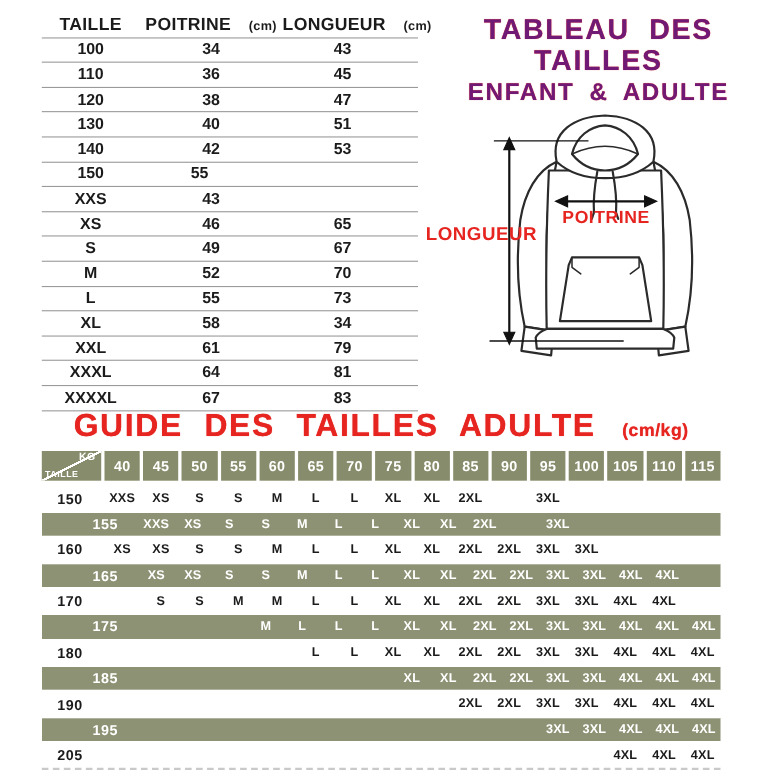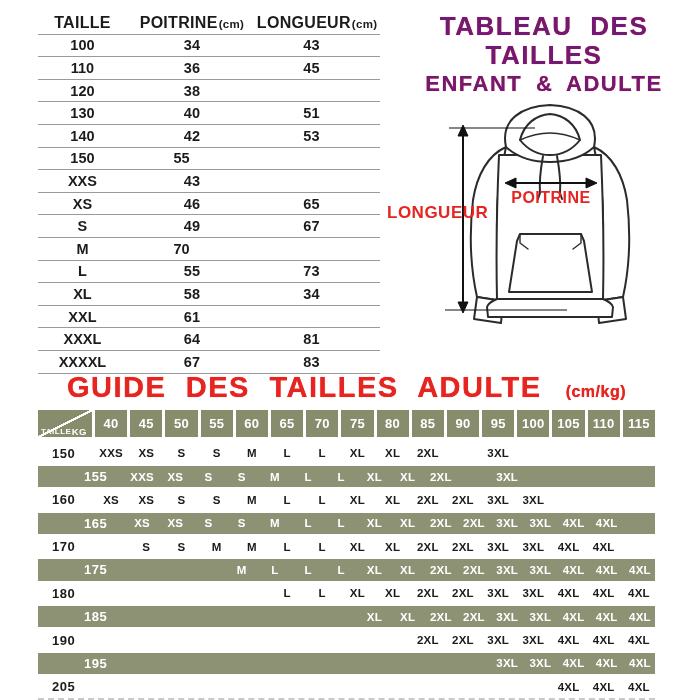--- a/index.html
+++ b/index.html
@@ -5,21 +5,21 @@
   html,body{margin:0;padding:0;background:#fff;}
   .page{
     position:relative;width:700px;height:700px;background:#fff;overflow:hidden;
     font-family:"Liberation Sans","DejaVu Sans",sans-serif;color:#1b1b1b;
   }
   
   .kid-table{position:absolute;left:38px;top:12px;width:342px;}
   .kt-row{display:flex;align-items:center;height:21.6px;border-bottom:1px solid #9a9a9a;}
   .kt-head .kt-cell{font-weight:bold;font-size:16px;letter-spacing:.3px;}
   .kt-cell{text-align:center;font-weight:bold;font-size:14.5px;}
-  .kt-cell .unit{font-size:11.5px;font-weight:bold;margin-left:1px;}
+  .kt-cell .unit{font-size:11.5px;font-weight:bold;margin-left:16px;}
   .col0{width:26%;}
   .col1{width:38%;}
   .col2{width:36%;padding-right:14px;box-sizing:border-box;}
   
   .main-title{
     position:absolute;left:388px;top:12px;width:312px;text-align:center;
     color:#701a75;font-weight:bold;line-height:1.1;
     text-shadow:0 0 .7px #e62420;
   }
   .main-title .l1{font-size:26px;letter-spacing:1.5px;word-spacing:9px;}
@@ -39,21 +39,21 @@
   .gh-cell{
     background:#878d6c;color:#fff;font-weight:bold;font-size:13px;
     height:27px;display:flex;align-items:center;justify-content:center;letter-spacing:.3px;
   }
   .gh-corner{
     position:relative;background:
       linear-gradient(to bottom right,rgba(0,0,0,0) 48.5%,#fff 48.5%,#fff 52.5%,rgba(0,0,0,0) 52.5%),
       #878d6c;
     color:#fff;height:27px;font-weight:bold;
   }
-  .gh-corner .kg{position:absolute;top:16px;right:5px;font-size:9.5px;letter-spacing:.5px;}
+  .gh-corner .kg{position:absolute;top:0;right:5px;font-size:9.5px;letter-spacing:.5px;}
   .gh-corner .taille{position:absolute;bottom:1px;left:3px;font-size:8px;letter-spacing:.5px;}
   .guide-body{margin-top:4.5px;}
   .g-row{height:23.36px;box-sizing:border-box;}
   .g-row.olive{
     background:#8c9273;background-clip:padding-box;
     border-top:1.5px solid #fff;border-bottom:1.5px solid #fff;color:#fff;padding-left:32px;
   }
   .g-label{font-weight:bold;font-size:13px;padding-left:14px;letter-spacing:.5px;}
   .g-cell{text-align:center;font-weight:bold;font-size:11.5px;letter-spacing:.2px;}
   .bottom-edge{position:absolute;left:38px;top:698px;width:617px;border-top:2px dashed #c9c9c9;}
@@ -82,20 +82,21 @@
           <div class="kt-cell col2">43</div>
         </div>
         <div class="kt-row">
           <div class="kt-cell col0">110</div>
           <div class="kt-cell col1">36</div>
           <div class="kt-cell col2">45</div>
         </div>
         <div class="kt-row">
           <div class="kt-cell col0">120</div>
           <div class="kt-cell col1">38</div>
+          <div class="kt-cell col2">47</div>
         </div>
         <div class="kt-row">
           <div class="kt-cell col0">130</div>
           <div class="kt-cell col1">40</div>
           <div class="kt-cell col2">51</div>
         </div>
         <div class="kt-row">
           <div class="kt-cell col0">140</div>
           <div class="kt-cell col1">42</div>
           <div class="kt-cell col2">53</div>
@@ -113,35 +114,37 @@
           <div class="kt-cell col1">46</div>
           <div class="kt-cell col2">65</div>
         </div>
         <div class="kt-row">
           <div class="kt-cell col0">S</div>
           <div class="kt-cell col1">49</div>
           <div class="kt-cell col2">67</div>
         </div>
         <div class="kt-row">
           <div class="kt-cell col0">M</div>
+          <div class="kt-cell col1">52</div>
           <div class="kt-cell col2">70</div>
         </div>
         <div class="kt-row">
           <div class="kt-cell col0">L</div>
           <div class="kt-cell col1">55</div>
           <div class="kt-cell col2">73</div>
         </div>
         <div class="kt-row">
           <div class="kt-cell col0">XL</div>
           <div class="kt-cell col1">58</div>
           <div class="kt-cell col2">34</div>
         </div>
         <div class="kt-row">
           <div class="kt-cell col0">XXL</div>
           <div class="kt-cell col1">61</div>
+          <div class="kt-cell col2">79</div>
         </div>
         <div class="kt-row">
           <div class="kt-cell col0">XXXL</div>
           <div class="kt-cell col1">64</div>
           <div class="kt-cell col2">81</div>
         </div>
         <div class="kt-row">
           <div class="kt-cell col0">XXXXL</div>
           <div class="kt-cell col1">67</div>
           <div class="kt-cell col2">83</div>

